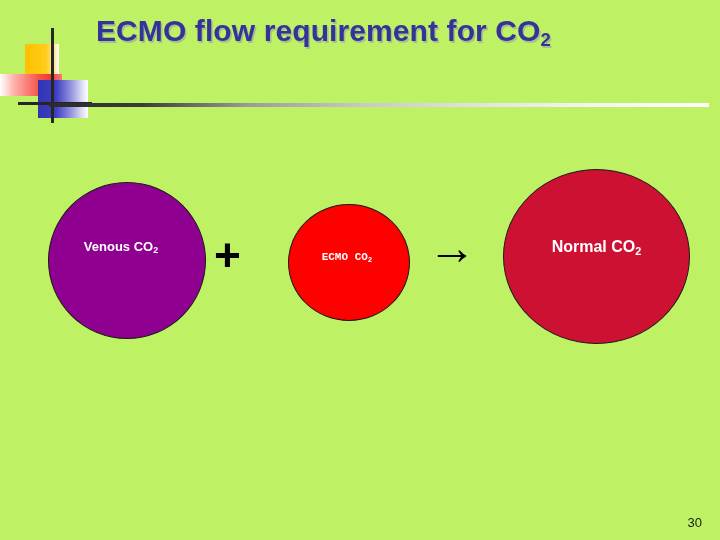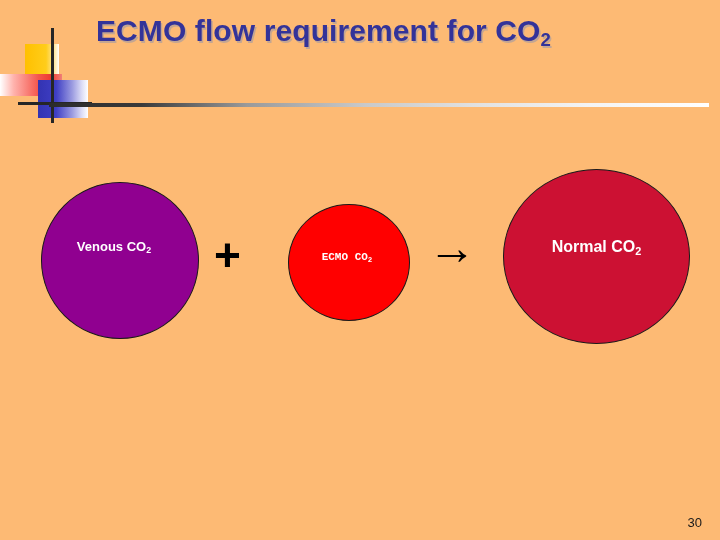--- a/index.html
+++ b/index.html
@@ -9,21 +9,21 @@
     background: #ffffff;
   }
   body {
     font-family: "Liberation Sans", sans-serif;
   }
 
   #slide {
     position: relative;
     width: 720px;
     height: 540px;
-    background: #fdba74;
+    background: #bef264;
     overflow: hidden;
   }
 
   
   .title-wrap {
     position: absolute;
     left: 96px;
     top: 14px;
     width: 612px;
   }
@@ -127,21 +127,21 @@
     font-weight: bold;
   }
   .bubble sub {
     font-size: 0.68em;
     vertical-align: baseline;
     position: relative;
     top: 0.28em;
   }
 
   #bubble-venous {
-    left: 41px;  top: 182px;
+    left: 48px;  top: 182px;
     width: 158px; height: 157px;
     background: #900090;
     font-size: 13px;
   }
   #bubble-venous .bubble-label { transform: translate(-6px, -14px); }
 
   #bubble-ecmo {
     left: 288px; top: 204px;
     width: 122px; height: 117px;
     background: #ff0000;

